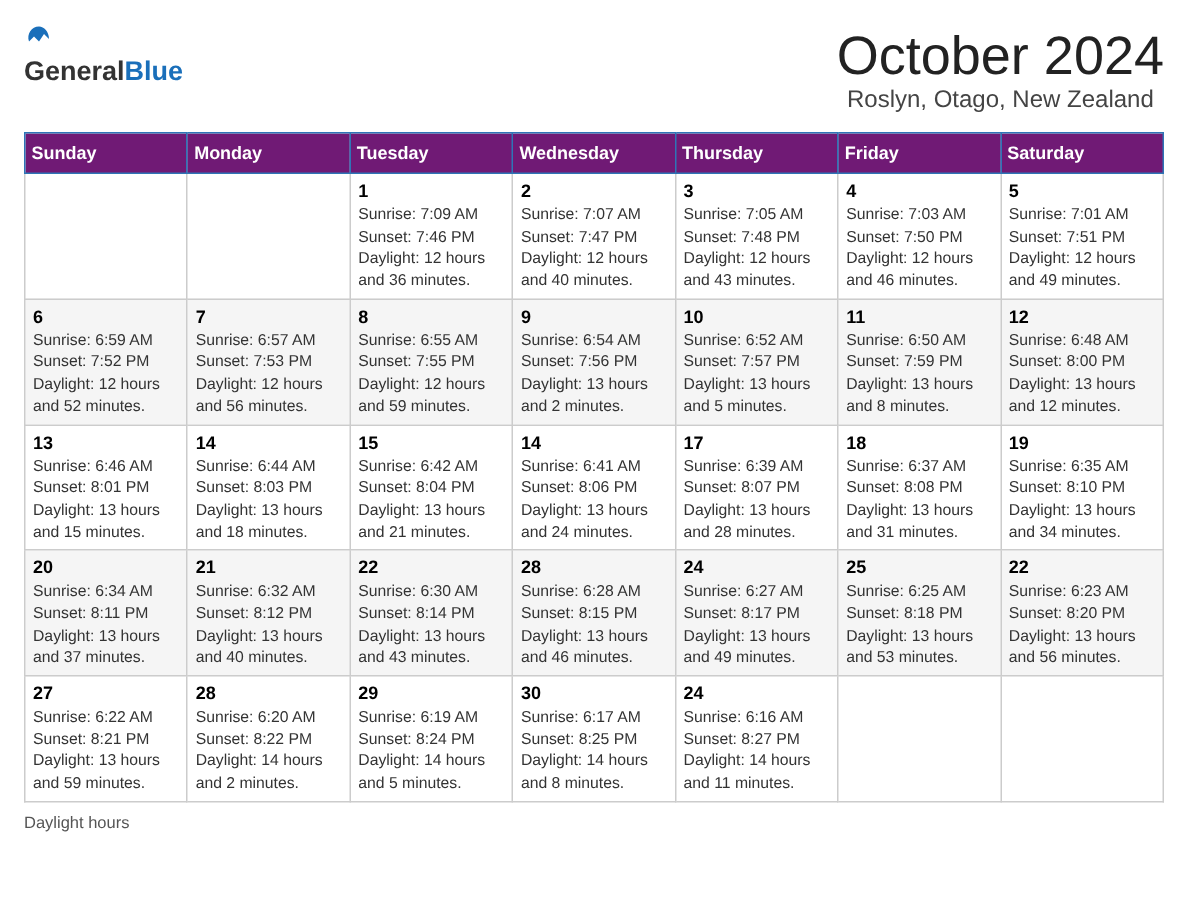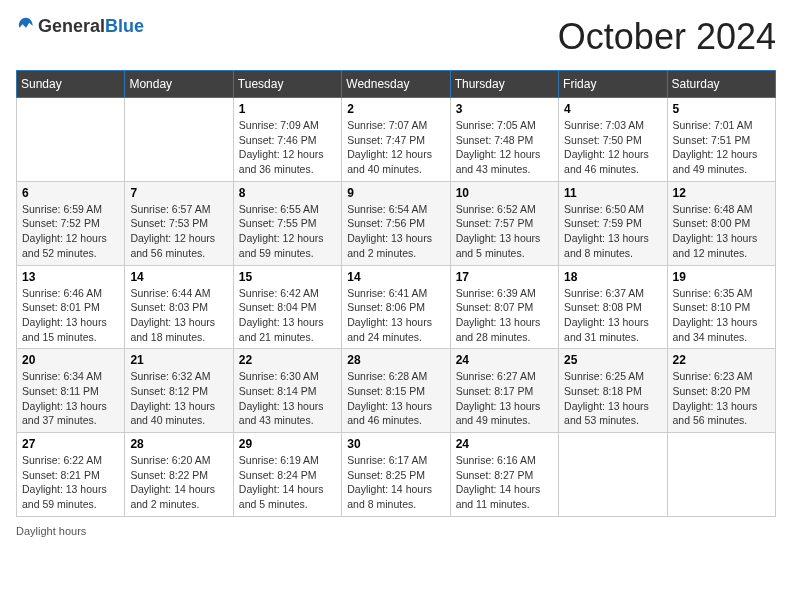--- a/index.html
+++ b/index.html
@@ -11,22 +11,23 @@
       padding: 16px;
     }
     .header {
       display: flex;
       justify-content: space-between;
       align-items: flex-start;
       margin-bottom: 12px;
     }
     .logo {
       display: flex;
-      align-items: center;
+      align-items: flex-start;
       gap: 2px;
+      flex-direction: column;
     }
     .logo-text-general {
       font-size: 18px;
       font-weight: bold;
       color: #333;
       line-height: 1;
     }
     .logo-text-blue {
       font-size: 18px;
       font-weight: bold;
@@ -49,26 +50,26 @@
       font-size: 16px;
       color: #444;
       font-weight: normal;
     }
     .calendar {
       width: 100%;
       border-collapse: collapse;
       font-size: 11px;
     }
     .calendar th {
-      background-color: #404040;
+      background-color: #701a75;
       color: #fff;
       padding: 6px 4px;
       text-align: left;
       font-size: 12px;
-      font-weight: normal;
+      font-weight: bold;
       border: 1px solid #2e75b6;
     }
     .calendar td {
       border: 1px solid #ccc;
       vertical-align: top;
       padding: 4px 5px;
       width: 108px;
       min-height: 80px;
       background: #fff;
     }
@@ -102,20 +103,21 @@
   <div class="logo">
     <svg class="logo-icon" viewBox="0 0 24 24" xmlns="http://www.w3.org/2000/svg">
       <path d="M12 2 C6 2 2 8 4 14 L8 10 L12 14 L16 8 L20 12 C20 6 16 2 12 2Z" fill="#1a6fba"></path>
     </svg>
     <div>
       <span class="logo-text-general">General</span><span class="logo-text-blue">Blue</span>
     </div>
   </div>
   <div class="title-block">
     <div class="month-title">October 2024</div>
+    <div class="location-title">Roslyn, Otago, New Zealand</div>
   </div>
 </div>
 
 <table class="calendar">
   <thead>
     <tr>
     <th>Sunday</th>
         <th>Monday</th>
         <th>Tuesday</th>
         <th>Wednesday</th>

